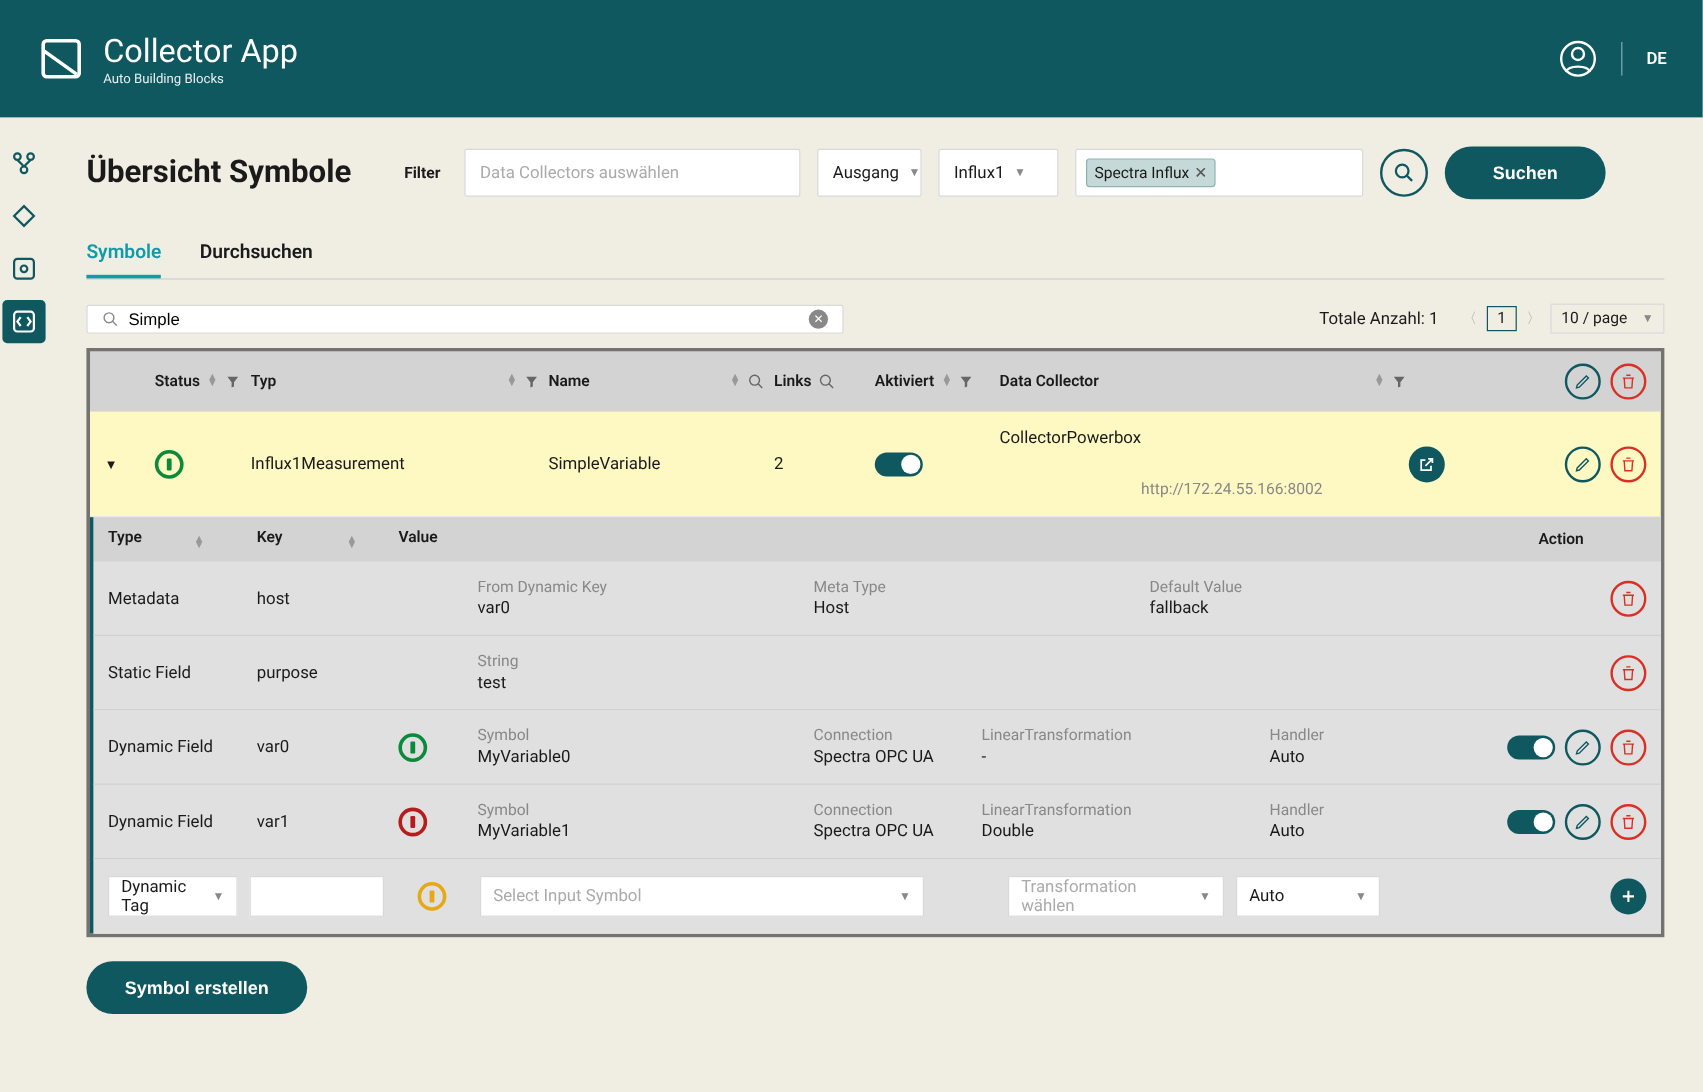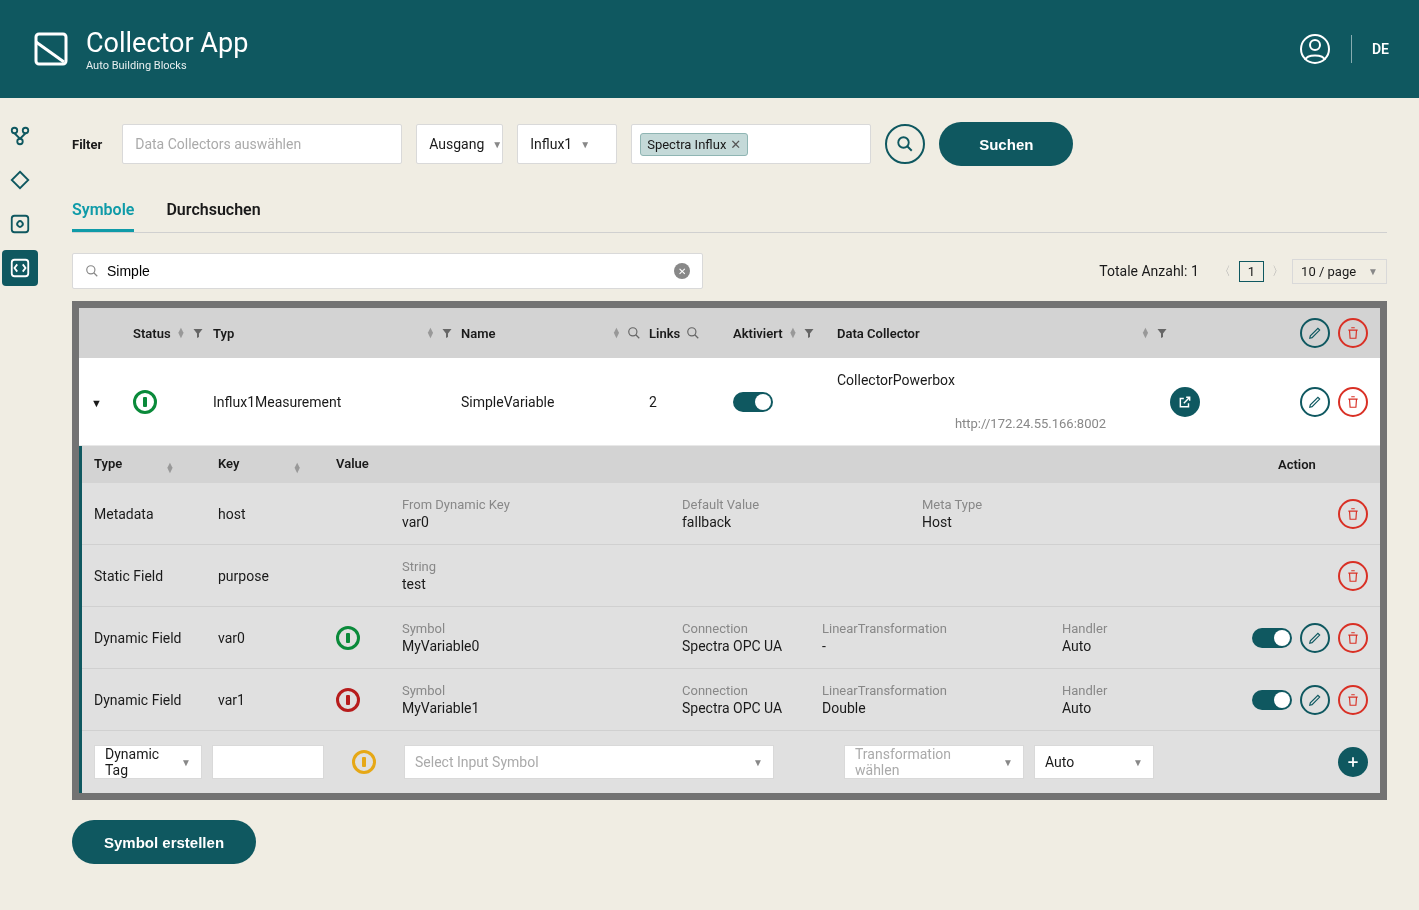--- a/index.html
+++ b/index.html
@@ -36,31 +36,31 @@
 .tag { background: #c4d9d8; border: 1px solid #8fb5b3; border-radius: 3px; padding: 3px 6px; font-size: 13px; display: flex; align-items: center; gap: 4px; }
 .tag-close { color: #555; cursor: pointer; }
 .search-icon-btn { width: 40px; height: 40px; border: 2px solid #0f5860; border-radius: 50%; display: flex; align-items: center; justify-content: center; cursor: pointer; }
 .suchen-btn { background: #0f5860; color: #fff; border: none; border-radius: 22px; padding: 0 40px; height: 44px; font-size: 15px; font-weight: 600; cursor: pointer; }
 
 .tabs { display: flex; gap: 32px; border-bottom: 1px solid #d0d0d0; margin-bottom: 20px; }
 .tab { padding: 10px 0; font-size: 16px; font-weight: 600; cursor: pointer; border-bottom: 3px solid transparent; }
 .tab.active { color: #0f9ba8; border-bottom-color: #0f9ba8; }
 
 .search-pagination { display: flex; align-items: center; gap: 20px; margin-bottom: 12px; }
-.search-box { flex: 0 0 48%; height: 36px; border: 1px solid #d9d9d9; background: #fff; border-radius: 2px; display: flex; align-items: center; padding: 0 12px; gap: 8px; }
+.search-box { flex: 0 0 48%; height: 24px; border: 1px solid #d9d9d9; background: #fff; border-radius: 2px; display: flex; align-items: center; padding: 0 12px; gap: 8px; }
 .search-box input { border: none; outline: none; flex: 1; font-size: 14px; }
 .clear-btn { width: 16px; height: 16px; border-radius: 50%; background: #888; color: #fff; display: flex; align-items: center; justify-content: center; font-size: 10px; cursor: pointer; }
 .spacer { flex: 1; }
 .total-count { font-size: 14px; }
 .pagination { display: flex; align-items: center; gap: 8px; }
 .page-arrow { color: #aaa; cursor: pointer; font-size: 12px; }
 .page-num { border: 1px solid #0f5860; padding: 2px 8px; font-size: 13px; }
 .page-size { border: 1px solid #d9d9d9; padding: 4px 8px; font-size: 13px; display: flex; align-items: center; gap: 4px; }
 
-.table-wrap { background: #ffffff; border: 7px solid #737373; position: relative; }
+.table-wrap { background: #fef9c3; border: 3px solid #737373; position: relative; }
 .table-header { background: #d3d3d3; display: flex; align-items: center; padding: 10px 12px; gap: 8px; }
 .th { display: flex; align-items: center; gap: 6px; font-weight: 600; font-size: 13px; }
 .sort-icon { color: #999; font-size: 9px; display: flex; flex-direction: column; line-height: 5px; }
 .col-expand { width: 34px; }
 .col-status { width: 72px; }
 .col-typ { width: 240px; }
 .col-name { width: 180px; }
 .col-links { width: 76px; }
 .col-aktiviert { width: 96px; }
 .col-dc { flex: 1; }
@@ -157,20 +157,21 @@
       <svg width="22" height="22" viewBox="0 0 24 24" fill="none" stroke-width="2">
           <rect x="3" y="3" width="18" height="18" rx="3"></rect>
           <path d="M9 8 L6 12 L9 16 M15 8 L18 12 L15 16"></path>
         </svg>
     </div>
   </div>
 
   <div class="main">
     
     <div class="filter-row">
+      <div class="page-title">Übersicht Symbole</div>
       <div class="filter-label">Filter</div>
       <div class="select" style="width:280px">
         <span class="placeholder">Data Collectors auswählen</span>
       </div>
       <div class="select" style="width:87px">
         <span>Ausgang</span>
         <span class="select-arrow">▼</span>
       </div>
       <div class="select" style="width:100px">
         <span>Influx1</span>
@@ -332,27 +333,27 @@
         <div id="nested-rows">
             <div class="nested-row">
               <div class="ncol-type">Metadata</div>
               <div class="ncol-key">host</div>
               <div class="ncol-status"></div>
               <div class="ncol-value">
                 <div class="value-block vb1">
                   <div class="value-label">From Dynamic Key</div>
                   <div class="value-val">var0</div>
                 </div>
+                <div class="value-block vb1">
+                  <div class="value-label">Meta Type</div>
+                  <div class="value-val">Host</div>
+                </div>
                 <div class="value-block vb3">
                   <div class="value-label">Default Value</div>
                   <div class="value-val">fallback</div>
-                </div>
-                <div class="value-block vb1">
-                  <div class="value-label">Meta Type</div>
-                  <div class="value-val">Host</div>
                 </div>
               </div>
               <div class="ncol-action">
                 <div class="icon-btn red">
                   <svg width="14" height="14" viewBox="0 0 24 24" fill="none" stroke="#d93025" stroke-width="2">
                     <path d="M4 7 L20 7 M9 3 L15 3 M6 7 L7 21 L17 21 L18 7"></path>
                   </svg>
                 </div>
               </div>
             </div>

